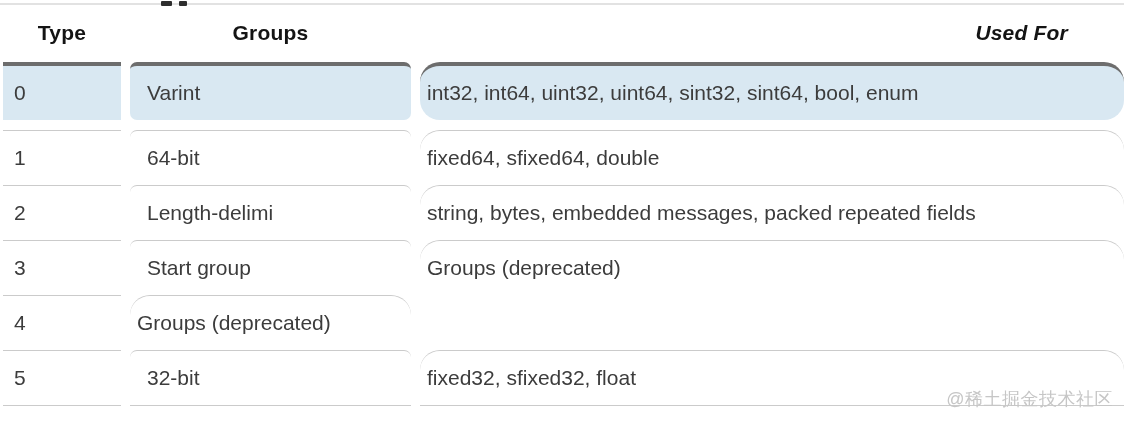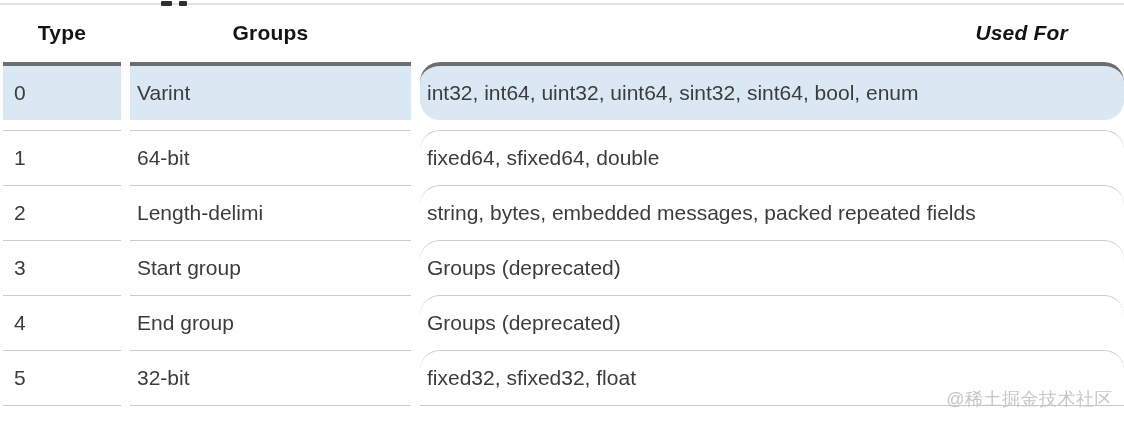--- a/index.html
+++ b/index.html
@@ -44,21 +44,21 @@
   .h-meaning{justify-content:center;}
   .h-used{justify-content:flex-end;padding-right:56px;font-style:italic;}
 
   .cell{
     display:flex;align-items:center;
     height:54px;
     font-size:21px;color:var(--body-text);
     white-space:nowrap;overflow:hidden;
   }
   .c-type{padding-left:11px;}
-  .c-meaning{padding-left:7px;}
+  .c-meaning{padding-left:17px;border-radius:7px;}
   .c-used{padding-left:7px;border-radius:20px;}
 
   .row-highlight .cell{
     background:var(--highlight-bg);
     border-top:4px solid var(--highlight-border);
   }
   .row-spacer{height:10px;}
   .row-plain .cell{
     border-top:1px solid var(--separator);
   }
@@ -108,21 +108,20 @@
   </div>
 
   <div class="trow row-plain">
     <div class="cell c-type">3</div>
     <div class="cell c-meaning">Start group</div>
     <div class="cell c-used">Groups (deprecated)</div>
   </div>
 
   <div class="trow row-plain">
     <div class="cell c-type">4</div>
-    <div class="cell c-meaning">End group</div>
     <div class="cell c-used">Groups (deprecated)</div>
   </div>
 
   <div class="trow row-plain">
     <div class="cell c-type">5</div>
     <div class="cell c-meaning">32-bit</div>
     <div class="cell c-used">fixed32, sfixed32, float</div>
   </div>
 
   <div class="trow end-row">

